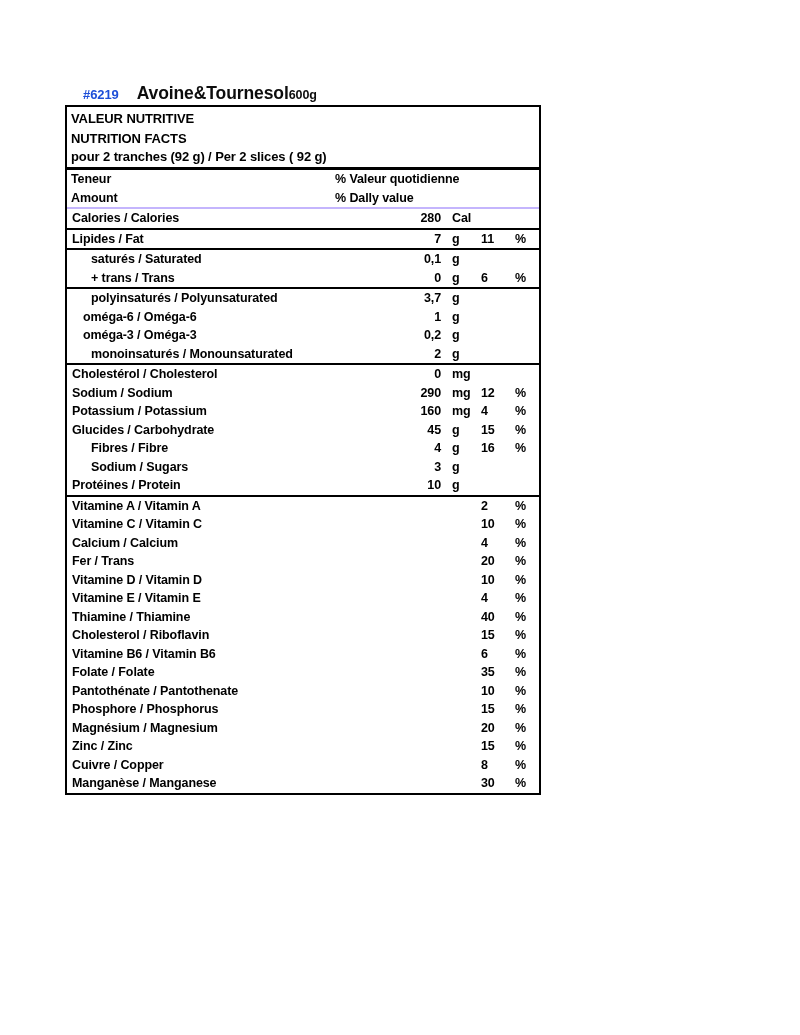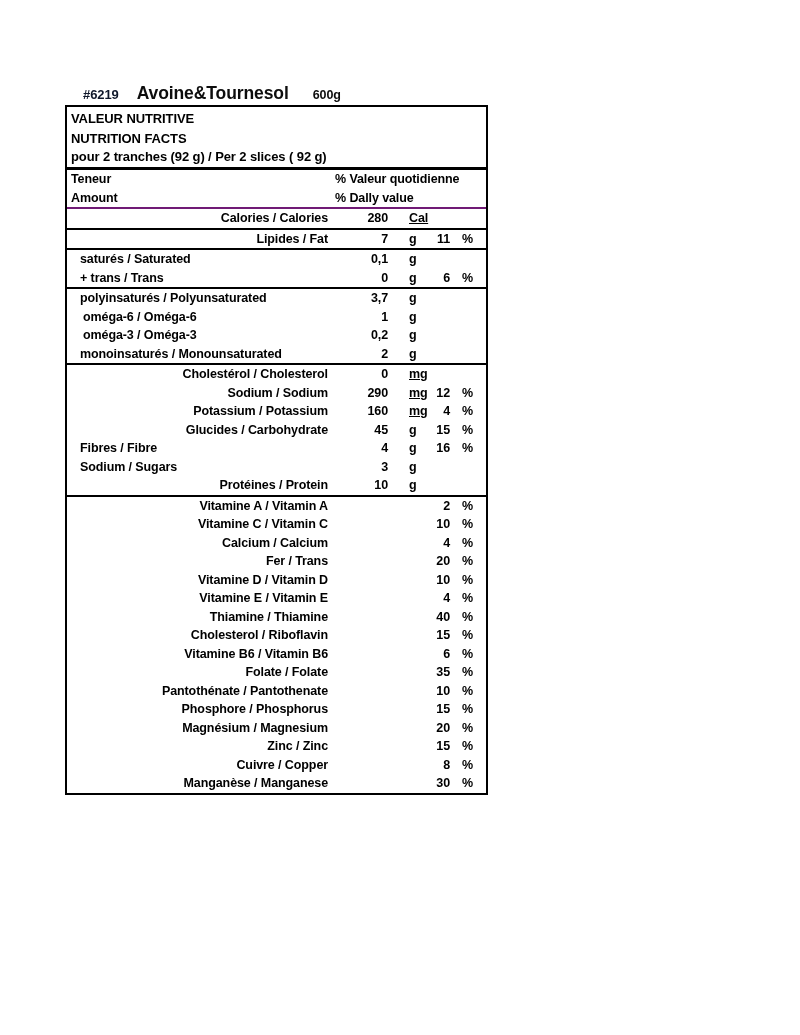--- a/index.html
+++ b/index.html
@@ -11,48 +11,48 @@
     overflow: hidden;
   }
   .page { position: relative; width: 800px; height: 1035px; background: #fff; }
 
   
   .title-row {
     position: absolute; left: 65px; top: 83px; width: 430px;
     display: flex; align-items: baseline; white-space: nowrap;
     font-weight: 700; letter-spacing: -0.1px;
   }
-  .code   { margin-left: 18px; font-size: 13px;   color: #0f172a; }
+  .code   { margin-left: 18px; font-size: 13px;   color: #1d4ed8; }
   .pname  { margin-left: 18px; font-size: 17.5px; color: #0d0d0d; }
-  .weight { margin-left: 24px; font-size: 12.5px; color: #0d0d0d; }
+  .weight { font-size: 12.5px; color: #0d0d0d; }
 
   
   .ntable {
-    position: absolute; left: 65px; top: 105px; width: 423px;
+    position: absolute; left: 65px; top: 105px; width: 476px;
     border: 2px solid #000; background: #fff;
     font-weight: 700; font-size: 12.5px; letter-spacing: -0.1px;
   }
   .t-header { border-bottom: 3px solid #000; padding: 2px 0 1px 0; }
   .t-header > div { height: 20px; line-height: 20px; padding-left: 4px; font-size: 13px; }
   .t-header > .serving { height: 17px; line-height: 16px; }
 
-  .t-colhead { border-bottom: 2px solid #701a75; }
+  .t-colhead { border-bottom: 2px solid #c4b5fd; }
   .ch-row { display: grid; grid-template-columns: 268px 1fr; height: 18.5px; line-height: 18.5px; }
   .ch-row .ch-label { padding-left: 4px; }
 
   .section { border-bottom: 2px solid #000; }
   .t-body .section:last-child { border-bottom: none; }
 
   .row { display: grid; grid-template-columns: 1fr 60px 40px 22px 36px; height: 18.5px; line-height: 18.6px; }
-  .cell-label.ind0 { padding-left: 14px; text-align: right; }
-  .cell-label.ind1 { padding-left: 13px; }
+  .cell-label.ind0 { padding-left: 5px; }
+  .cell-label.ind1 { padding-left: 24px; }
   .cell-label.ind2 { padding-left: 16px; }
   .cell-amount { text-align: right; }
-  .cell-unit   { padding-left: 21px; text-decoration: underline; }
-  .cell-dv     { text-align: right; }
+  .cell-unit   { padding-left: 11px; }
+  .cell-dv     { }
   .cell-pct    { padding-left: 12px; }
 </style>
 </head>
 <body>
 
 <div class="page">
 
   <header class="title-row">
     <span class="code">#6219</span>
     <span class="pname">Avoine&amp;Tournesol</span>

